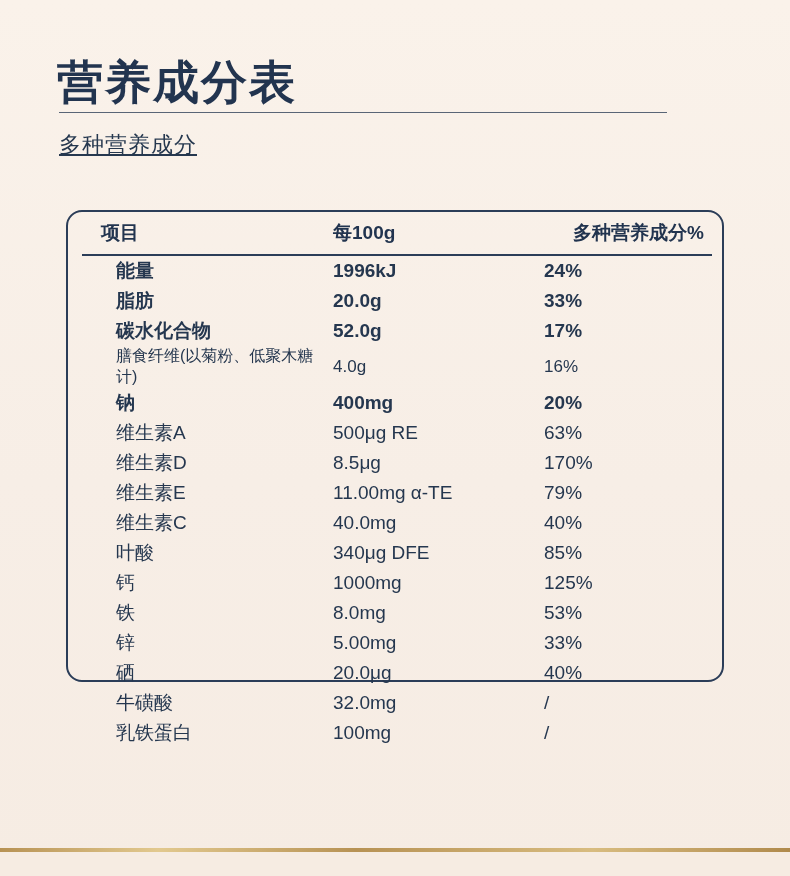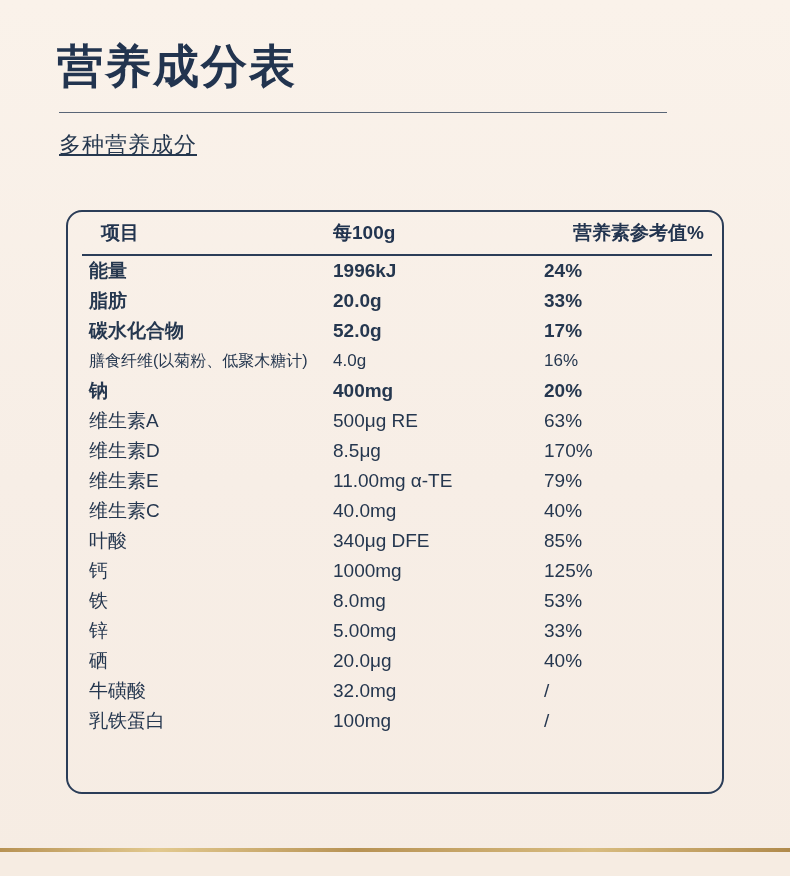--- a/index.html
+++ b/index.html
@@ -18,21 +18,21 @@
   .page {
     position: relative;
     width: 790px;
     height: 876px;
     box-sizing: border-box;
     background: linear-gradient(180deg, #faf2ea 0%, #f7eee6 55%, #f6ece3 100%);
   }
   .title {
     position: absolute;
     left: 57px;
-    top: 36px;
+    top: 52px;
     font-size: 46px;
     font-weight: bold;
     letter-spacing: 2px;
     color: #22344f;
     font-family: "Liberation Sans", sans-serif;
   }
   .title-rule {
     position: absolute;
     left: 59px;
     top: 112px;
@@ -48,21 +48,21 @@
     font-size: 22px;
     color: #26384f;
     letter-spacing: 1px;
     text-decoration: underline;
   }
   .table-card {
     position: absolute;
     left: 66px;
     top: 210px;
     width: 658px;
-    height: 584px;
+    height: 472px;
     border: 2px solid #2b3d58;
     border-radius: 16px;
     box-sizing: border-box;
   }
   table.nutrition {
     position: absolute;
     left: 0;
     top: 0;
     width: 658px;
     border-collapse: collapse;
@@ -95,21 +95,21 @@
     height: 2px;
     background: #2b3d58;
     margin: 0 14px;
   }
 
   tr.row td {
     height: 30px;
     font-size: 19px;
     color: #25374f;
   }
-  tr.row td.item { padding-left: 21px; margin-top: 14px; }
+  tr.row td.item { padding-left: 48px; margin-top: 14px; }
   tr.row td.val { padding-left: 7px; }
   tr.row td.pct { text-align: left; padding-right: 22px; }
 
   tr.row.bold td { font-weight: bold; }
   tr.row.small td.item { font-size: 16px; }
   tr.row.small td.val,
   tr.row.small td.pct { font-size: 17px; }
 
   .sub-idx {
     font-size: 13px;
@@ -153,21 +153,21 @@
     <table class="nutrition">
       <colgroup>
         <col class="c1">
           <col class="c2">
           <col class="c3">
       </colgroup>
       <tbody>
         <tr class="hdr">
           <td class="h1">项目</td>
           <td class="h2">每100g</td>
-          <td class="h3">营养素参考值%</td>
+          <td class="h3">多种营养成分%</td>
         </tr>
         <tr class="headrule">
           <td colspan="3">
               <div class="rule"></div>
             </td>
         </tr>
 
         <tr class="row bold">
           <td class="item">能量</td>
           <td class="val">1996kJ</td>

